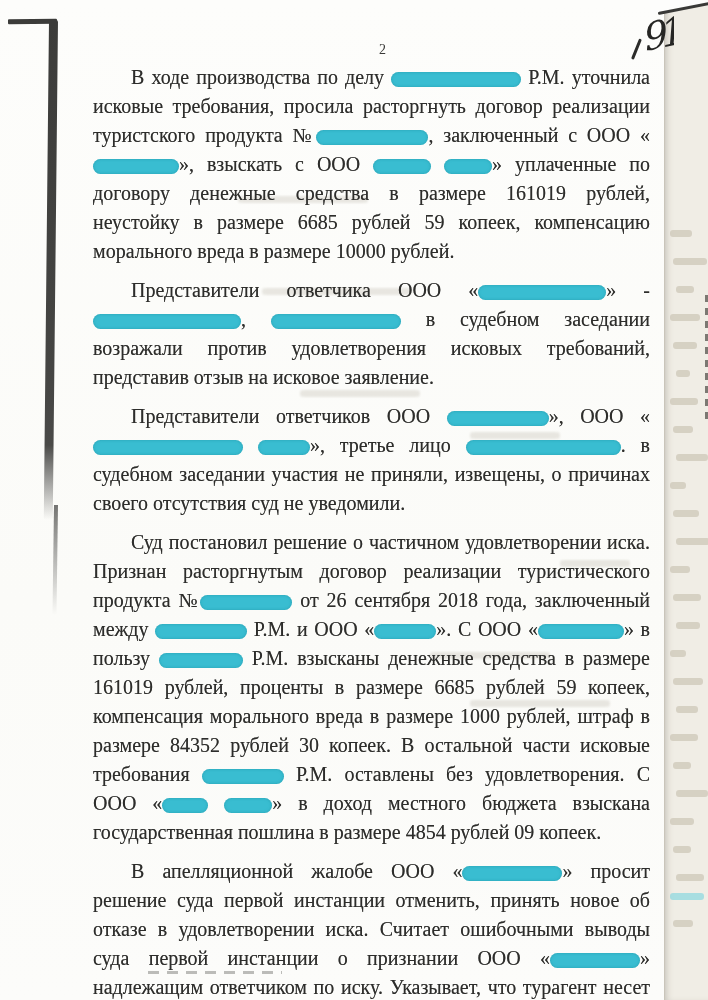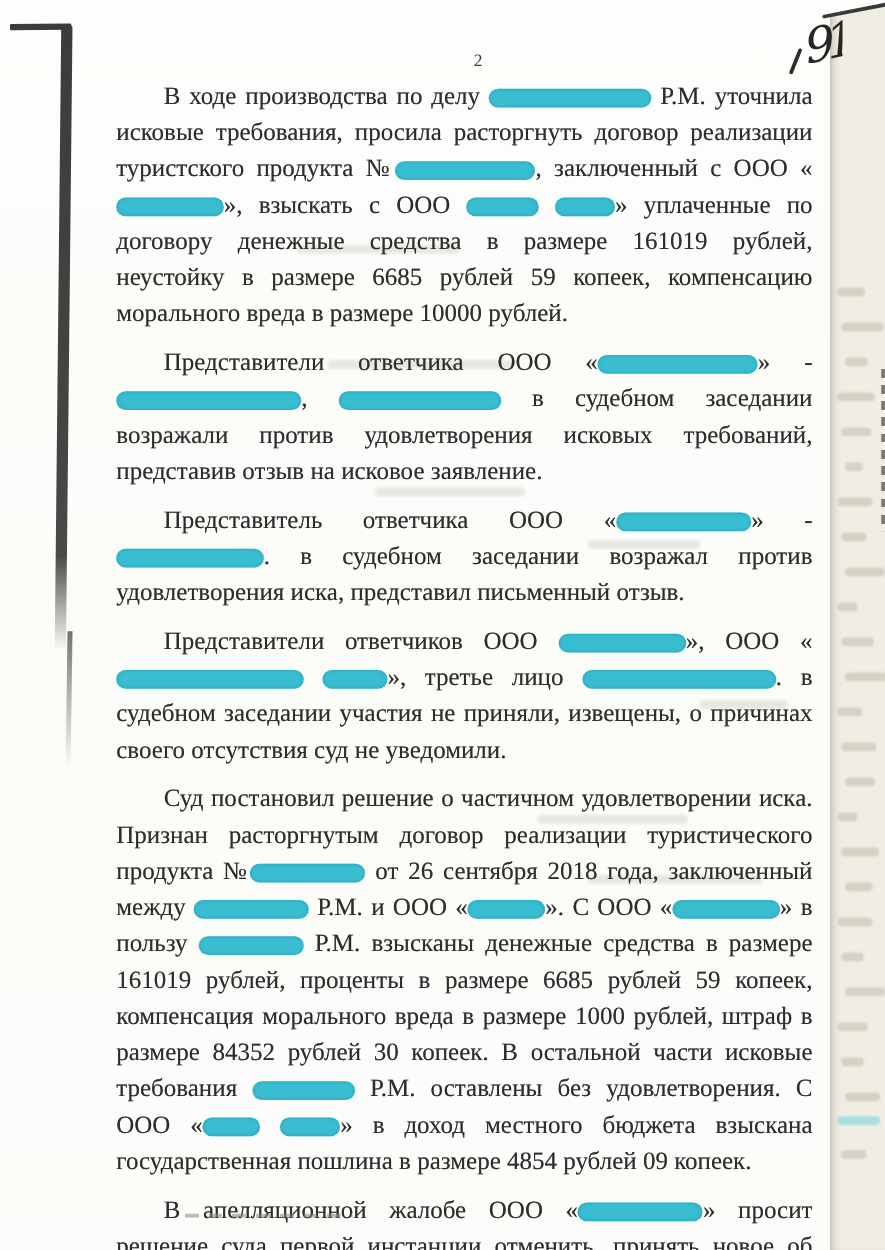--- a/index.html
+++ b/index.html
@@ -106,21 +106,20 @@
       <div class="smudge" style="left: 560px; top: 560px; width: 70px;"></div>
       <div class="smudge" style="left: 430px; top: 652px; width: 120px;"></div>
       <div class="smudge" style="left: 470px; top: 700px; width: 140px;"></div>
     </div>
 
   <div class="page-number">2</div>
 
   <div class="doc-body" id="doc-body">
       <p>В ходе производства по делу <span class="redact" style="width: 130px; background: rgb(57, 189, 209);"></span> Р.М. уточнила исковые требования, просила расторгнуть договор реализации туристского продукта №<span class="redact" style="width: 112px; background: rgb(57, 189, 209);"></span>, заключенный с ООО «<span class="redact" style="width: 86px; background: rgb(57, 189, 209);"></span>», взыскать с ООО <span class="redact" style="width: 58px; background: rgb(57, 189, 209);"></span> <span class="redact" style="width: 48px; background: rgb(57, 189, 209);"></span>» уплаченные по договору денежные средства в размере 161019 рублей, неустойку в размере 6685 рублей 59 копеек, компенсацию морального вреда в размере 10000 рублей.</p>
       <p>Представители ответчика ООО «<span class="redact" style="width: 128px; background: rgb(57, 189, 209);"></span>» - <span class="redact" style="width: 148px; background: rgb(57, 189, 209);"></span>, <span class="redact" style="width: 130px; background: rgb(57, 189, 209);"></span> в судебном заседании возражали против удовлетворения исковых требований, представив отзыв на исковое заявление.</p>
-      <p>Представитель ответчика ООО «<span class="redact" style="width: 108px; background: rgb(57, 189, 209);"></span>» - <span class="redact" style="width: 118px; background: rgb(57, 189, 209);"></span>. в судебном заседании возражал против удовлетворения иска, представил письменный отзыв.</p>
       <p>Представители ответчиков ООО <span class="redact" style="width: 102px; background: rgb(57, 189, 209);"></span>», ООО «<span class="redact" style="width: 150px; background: rgb(57, 189, 209);"></span> <span class="redact" style="width: 52px; background: rgb(57, 189, 209);"></span>», третье лицо <span class="redact" style="width: 155px; background: rgb(57, 189, 209);"></span>. в судебном заседании участия не приняли, извещены, о причинах своего отсутствия суд не уведомили.</p>
       <p>Суд постановил решение о частичном удовлетворении иска. Признан расторгнутым договор реализации туристического продукта №<span class="redact" style="width: 92px; background: rgb(57, 189, 209);"></span> от 26 сентября 2018 года, заключенный между <span class="redact" style="width: 92px; background: rgb(57, 189, 209);"></span> Р.М. и ООО «<span class="redact" style="width: 62px; background: rgb(57, 189, 209);"></span>». С ООО «<span class="redact" style="width: 86px; background: rgb(57, 189, 209);"></span>» в пользу <span class="redact" style="width: 84px; background: rgb(57, 189, 209);"></span> Р.М. взысканы денежные средства в размере 161019 рублей, проценты в размере 6685 рублей 59 копеек, компенсация морального вреда в размере 1000 рублей, штраф в размере 84352 рублей 30 копеек. В остальной части исковые требования <span class="redact" style="width: 82px; background: rgb(57, 189, 209);"></span> Р.М. оставлены без удовлетворения. С ООО «<span class="redact" style="width: 46px; background: rgb(57, 189, 209);"></span> <span class="redact" style="width: 48px; background: rgb(57, 189, 209);"></span>» в доход местного бюджета взыскана государственная пошлина в размере 4854 рублей 09 копеек.</p>
       <p>В апелляционной жалобе ООО «<span class="redact" style="width: 100px; background: rgb(57, 189, 209);"></span>» просит решение суда первой инстанции отменить, принять новое об отказе в удовлетворении иска. Считает ошибочными выводы суда первой инстанции о признании ООО «<span class="redact" style="width: 90px; background: rgb(57, 189, 209);"></span>» надлежащим ответчиком по иску. Указывает, что турагент несет ответственность перед туристом за неисполнение обязательств по договору о реализации туристского продукта, в частности за неисполнение обязанности по передаче денежных средств туриста туроператору. Туроператор отвечает перед туристом за действия или бездействие третьих лиц, оказывающих услуги, входящие в туристский продукт. ООО «<span class="redact" style="width: 86px; background: rgb(57, 189, 209);"></span>» обязанности по перечислению полученных от туриста денежных средств в</p>
     </div>
 
   <div class="edge-strip" id="edge-strip">
       <div class="ghost-line" style="top: 230px; left: 5px; width: 22px; background: rgb(198, 191, 174); opacity: 0.6;"></div>
       <div class="ghost-line" style="top: 258px; left: 8px; width: 34px; background: rgb(198, 191, 174); opacity: 0.6;"></div>
       <div class="ghost-line" style="top: 286px; left: 11px; width: 18px; background: rgb(198, 191, 174); opacity: 0.6;"></div>
       <div class="ghost-line" style="top: 314px; left: 5px; width: 30px; background: rgb(198, 191, 174); opacity: 0.6;"></div>

